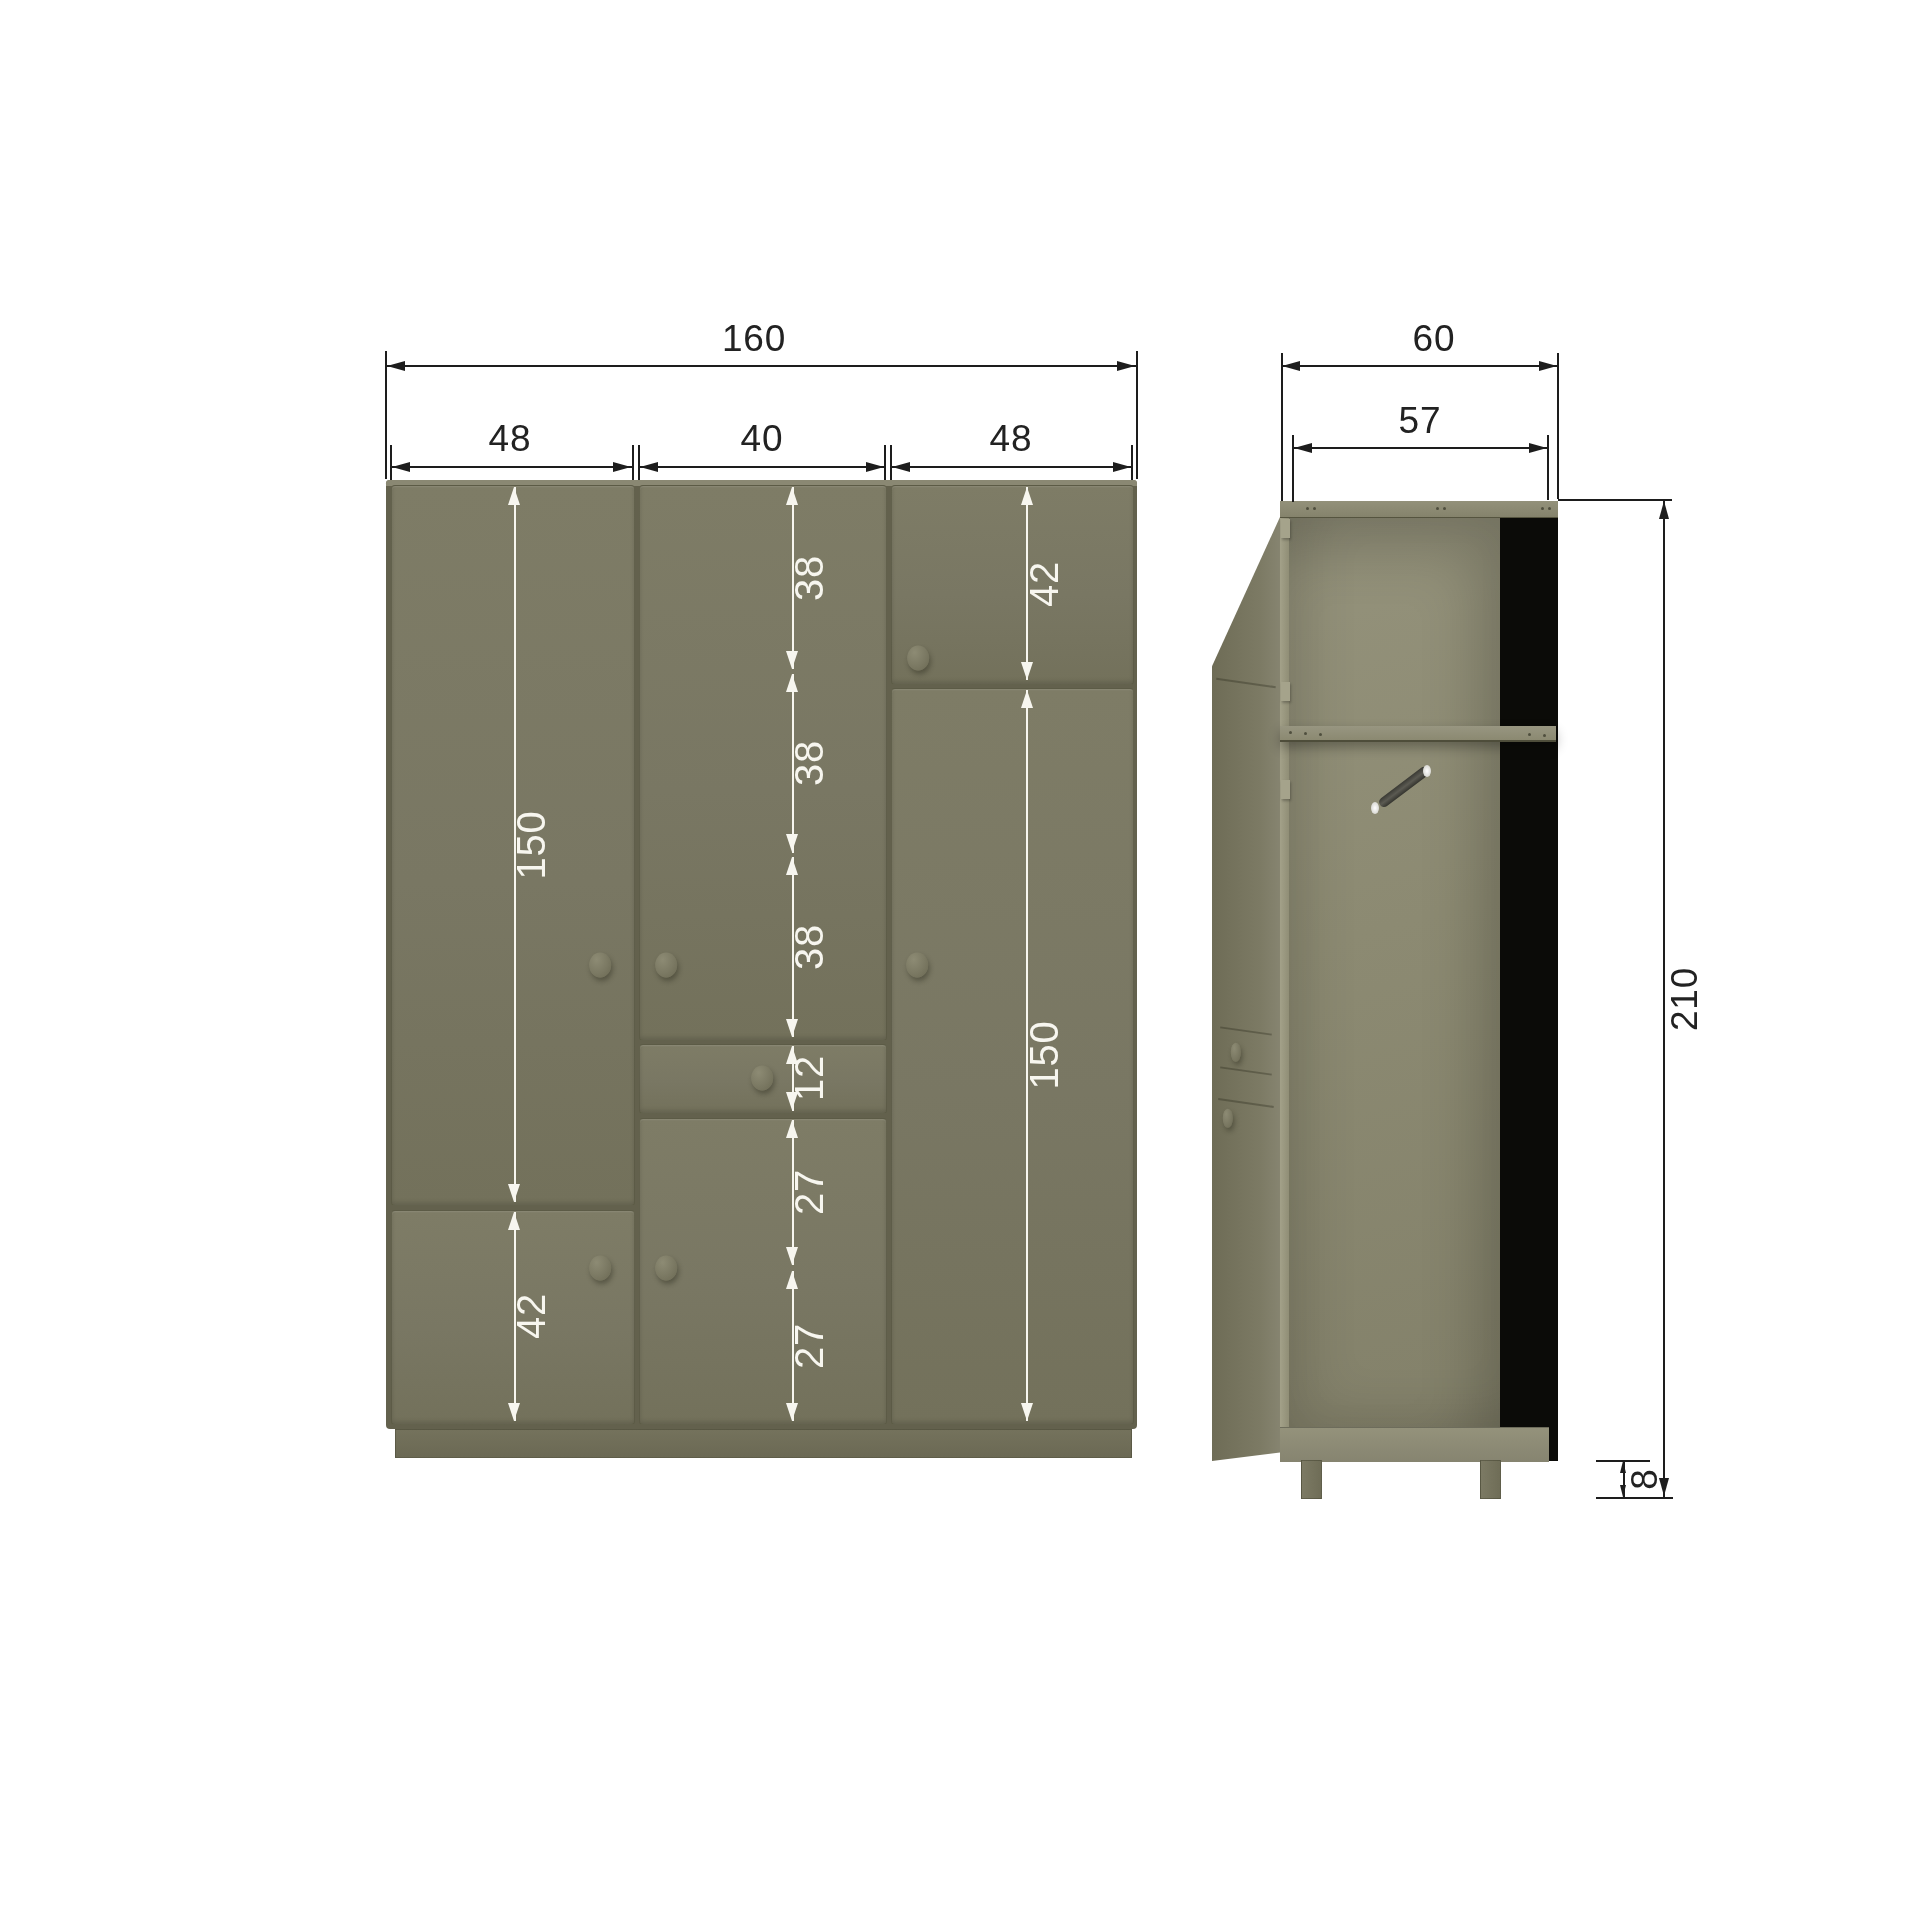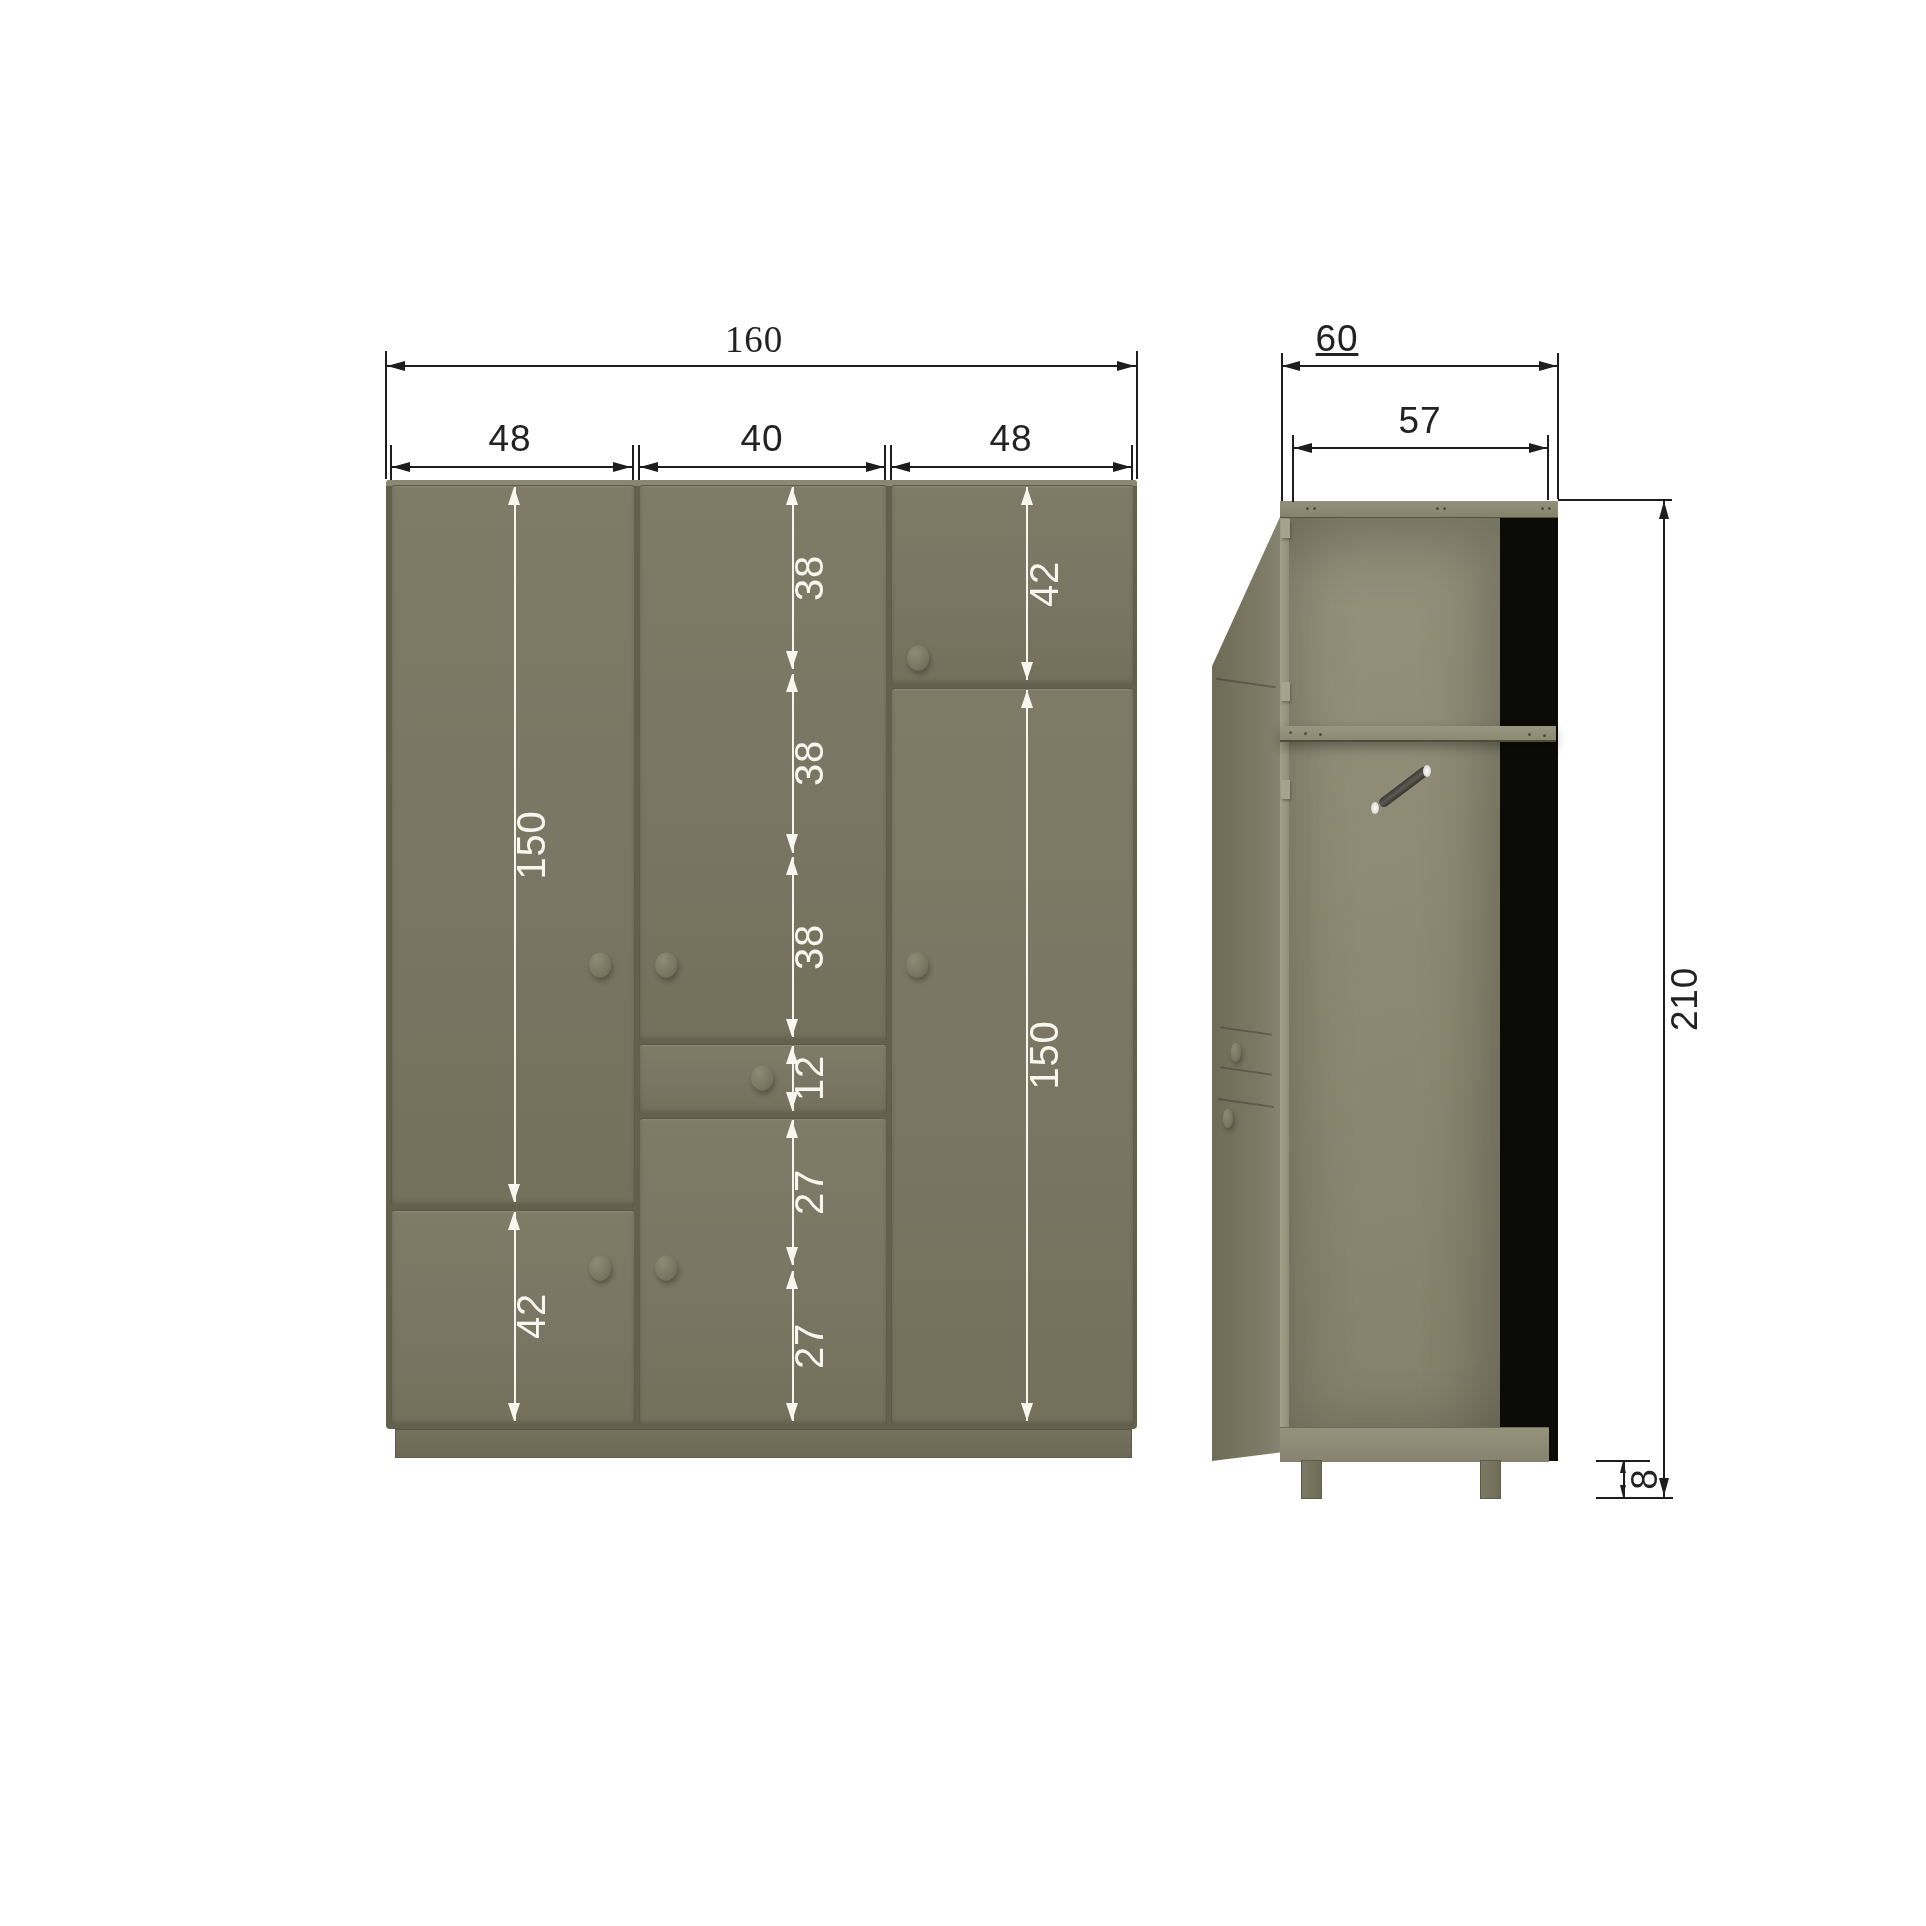--- a/index.html
+++ b/index.html
@@ -75,21 +75,21 @@
     <div class="abs knob" style="left:918px;top:658px;"></div>
     <div class="abs knob" style="left:762px;top:1078px;"></div>
     <div class="abs knob" style="left:600px;top:1268px;"></div>
     <div class="abs knob" style="left:666px;top:1268px;"></div>
 
     <div class="abs vl" style="left:385px;top:351px;height:128px;"></div>
     <div class="abs vl" style="left:1136px;top:351px;height:128px;"></div>
     <div class="abs hl" style="left:386px;top:365px;width:751px;"></div>
     <div class="abs ah-l" style="left:387px;top:361px;"></div>
     <div class="abs ah-r" style="left:1117px;top:361px;"></div>
-    <div class="abs dlabel" style="left:754px;top:339px;font-family:Liberation Serif, serif;">160</div>
+    <div class="abs dlabel" style="left:754px;top:339px;">160</div>
 
     <div class="abs vl" style="left:390px;top:445px;height:35px;"></div>
     <div class="abs vl" style="left:632px;top:445px;height:35px;"></div>
     <div class="abs vl" style="left:638px;top:445px;height:35px;"></div>
     <div class="abs vl" style="left:884px;top:445px;height:35px;"></div>
     <div class="abs vl" style="left:890px;top:445px;height:35px;"></div>
     <div class="abs vl" style="left:1131px;top:445px;height:35px;"></div>
 
     <div class="abs hl" style="left:391px;top:466px;width:242px;"></div>
     <div class="abs ah-l" style="left:392px;top:462px;"></div>
@@ -195,21 +195,21 @@
 
     <div class="abs sv-bottom" style="left:1280px;top:1427px;width:269px;height:34px;"></div>
     <div class="abs sv-leg" style="left:1301px;top:1460px;width:19px;height:37px;"></div>
     <div class="abs sv-leg" style="left:1480px;top:1460px;width:19px;height:37px;"></div>
 
     <div class="abs vl" style="left:1281px;top:353px;height:148px;"></div>
     <div class="abs vl" style="left:1557px;top:353px;height:146px;"></div>
     <div class="abs hl" style="left:1281px;top:365px;width:276px;"></div>
     <div class="abs ah-l" style="left:1282px;top:361px;"></div>
     <div class="abs ah-r" style="left:1539px;top:361px;"></div>
-    <div class="abs dlabel" style="left:1337px;top:339px;text-decoration:underline;">60</div>
+    <div class="abs dlabel" style="left:1434px;top:339px;">60</div>
 
     <div class="abs vl" style="left:1292px;top:435px;height:67px;"></div>
     <div class="abs vl" style="left:1547px;top:435px;height:65px;"></div>
     <div class="abs hl" style="left:1293px;top:447px;width:255px;"></div>
     <div class="abs ah-l" style="left:1294px;top:443px;"></div>
     <div class="abs ah-r" style="left:1529px;top:443px;"></div>
     <div class="abs dlabel" style="left:1420px;top:421px;">57</div>
 
     <div class="abs hl" style="left:1558px;top:499px;width:114px;"></div>
     <div class="abs hl" style="left:1596px;top:1497px;width:77px;"></div>

